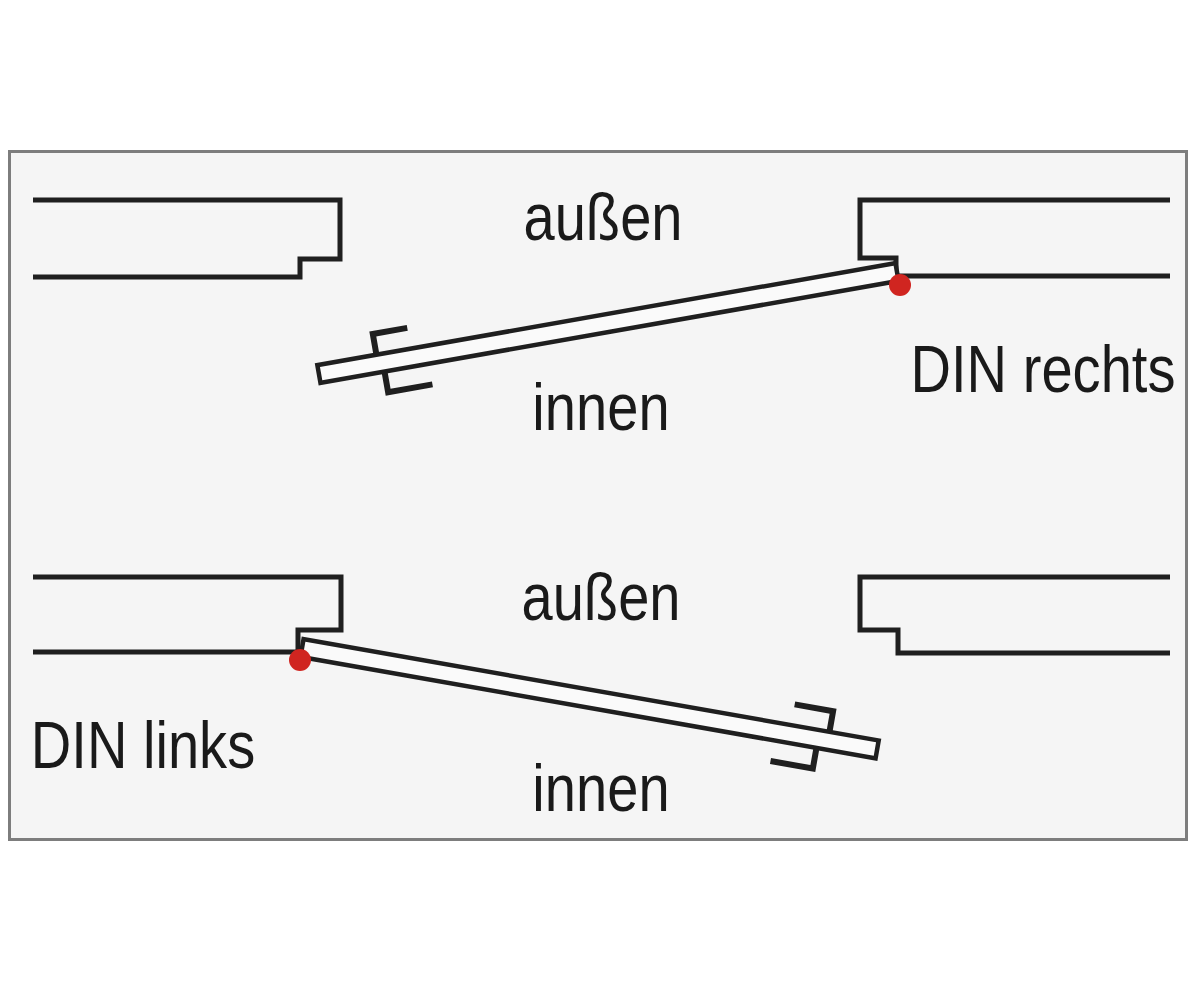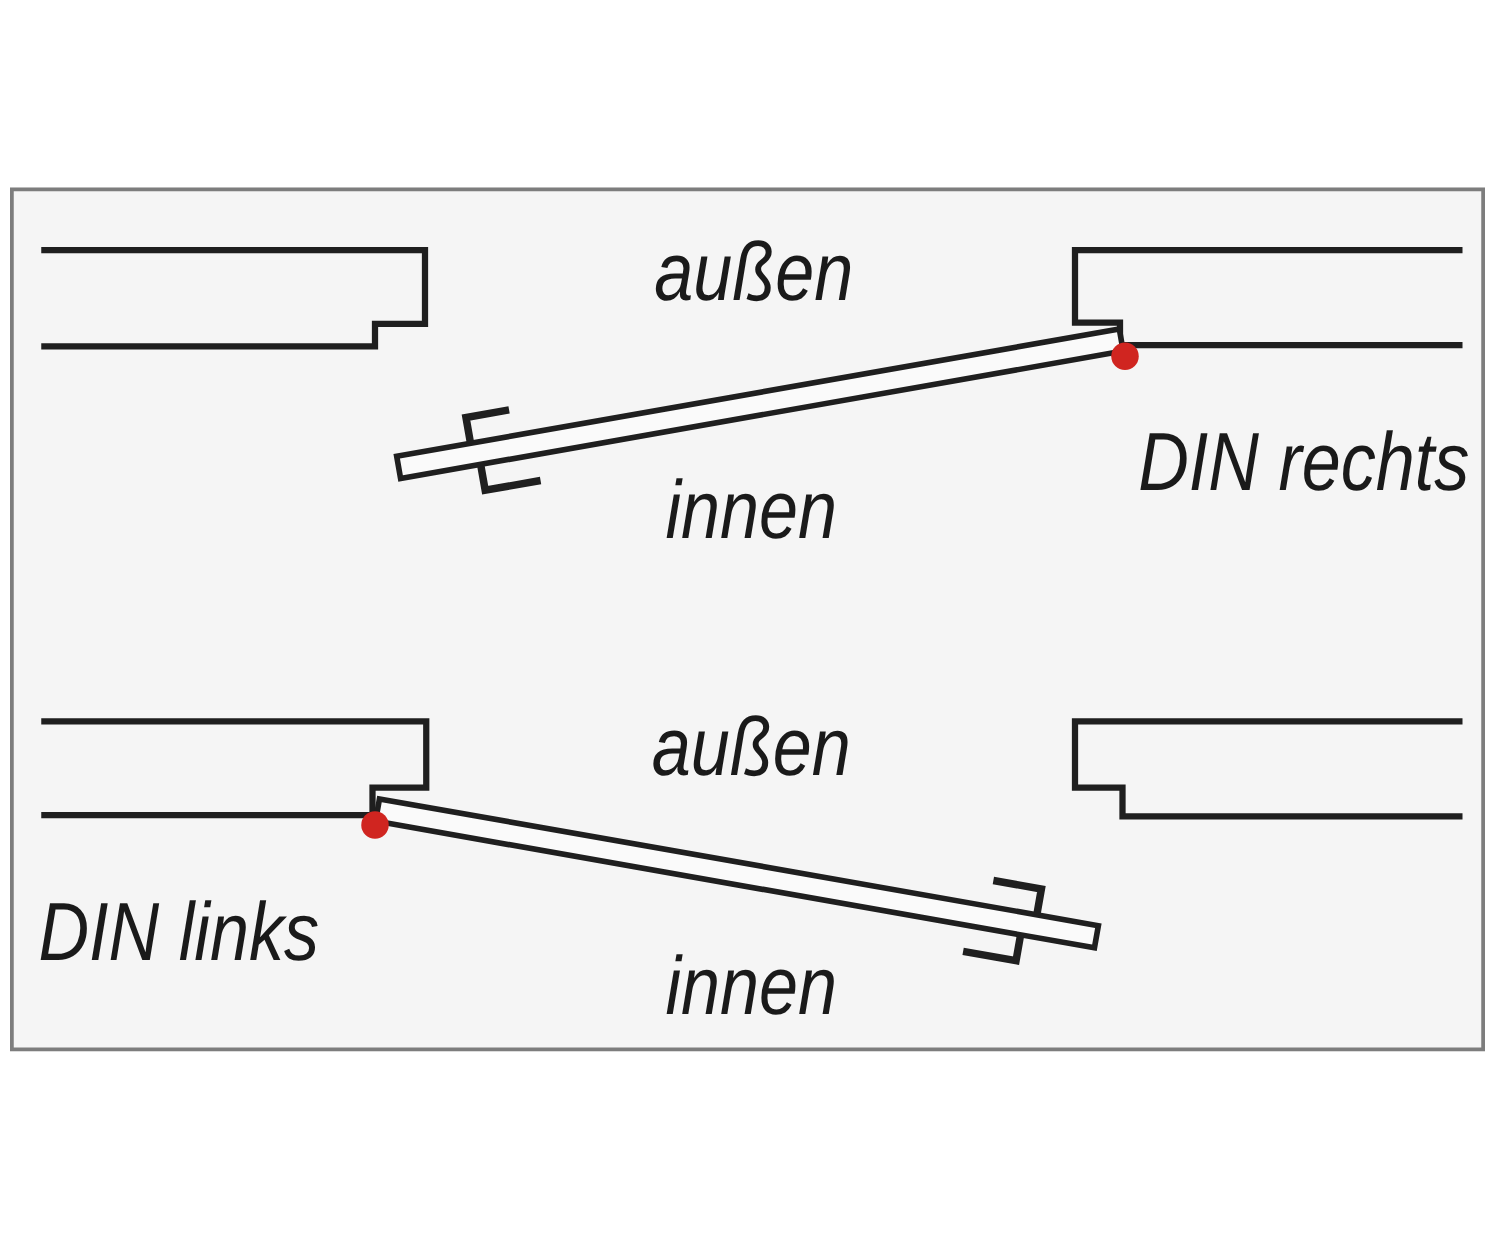--- a/index.html
+++ b/index.html
@@ -2,21 +2,21 @@
 <html style="--page-bg: #ffffff; --panel-bg: #f5f5f5; --panel-border: #7d7d7d; --line: #1f1f1f; --door-fill: #fafafa; --hinge-dot: #d02520; --text: #1a1a1a;"><head>
 <meta charset="utf-8">
 <style>
   html, body { margin: 0; padding: 0; }
   body {
     width: 1200px; height: 1000px;
     background: var(--page-bg, #ffffff);
     font-family: "Liberation Sans", sans-serif;
     position: relative; overflow: hidden;
   }
-  .stage { position: absolute; left: 0; top: 0; width: 1200px; height: 876px; font-style: italic; }
+  .stage { position: absolute; left: 0; top: 0; width: 1200px; height: 876px; }
   .panel {
     position: absolute;
     left: 8px; top: 150px;
     width: 1180px; height: 691px;
     background: var(--panel-bg, #f5f5f5);
     border: 3px solid var(--panel-border, #7d7d7d);
     box-sizing: border-box;
   }
   svg.diagram-layer {
     position: absolute; left: 0; top: 0;

